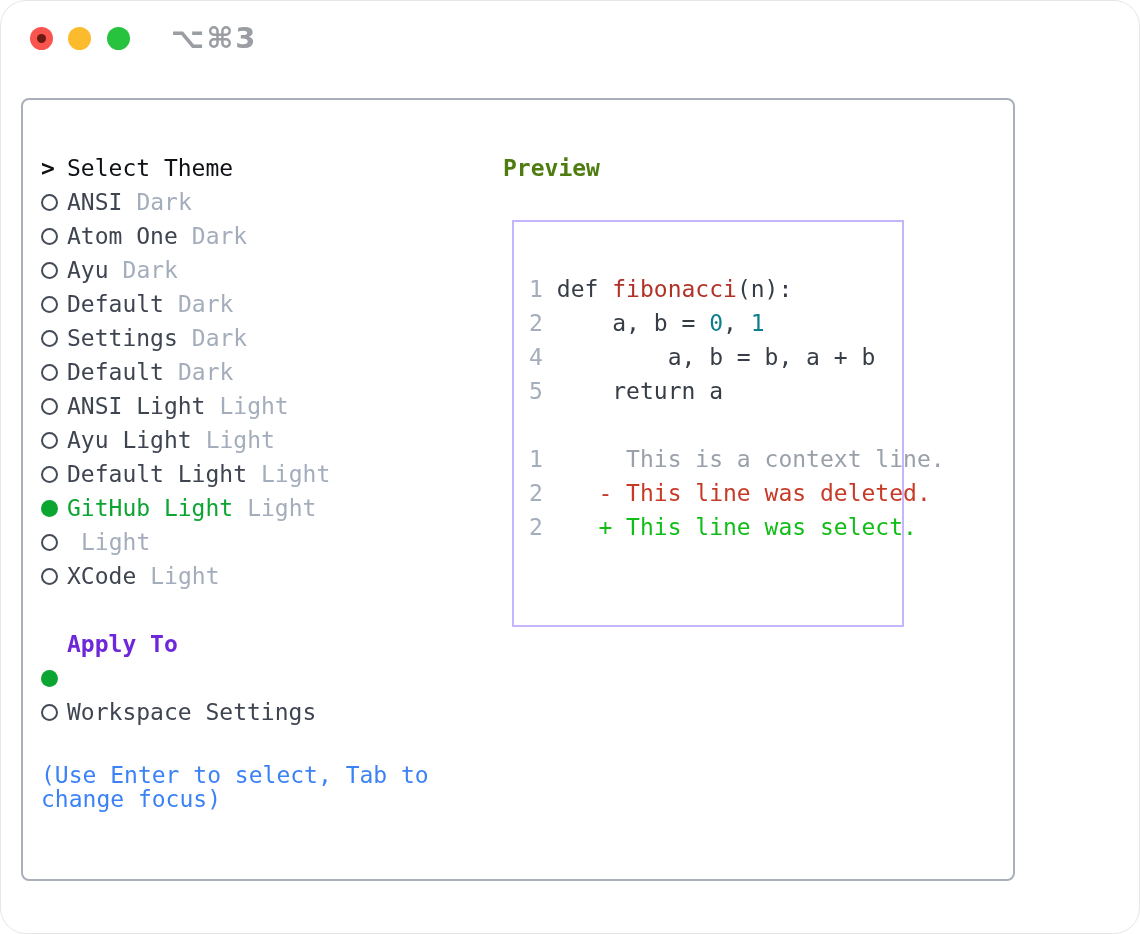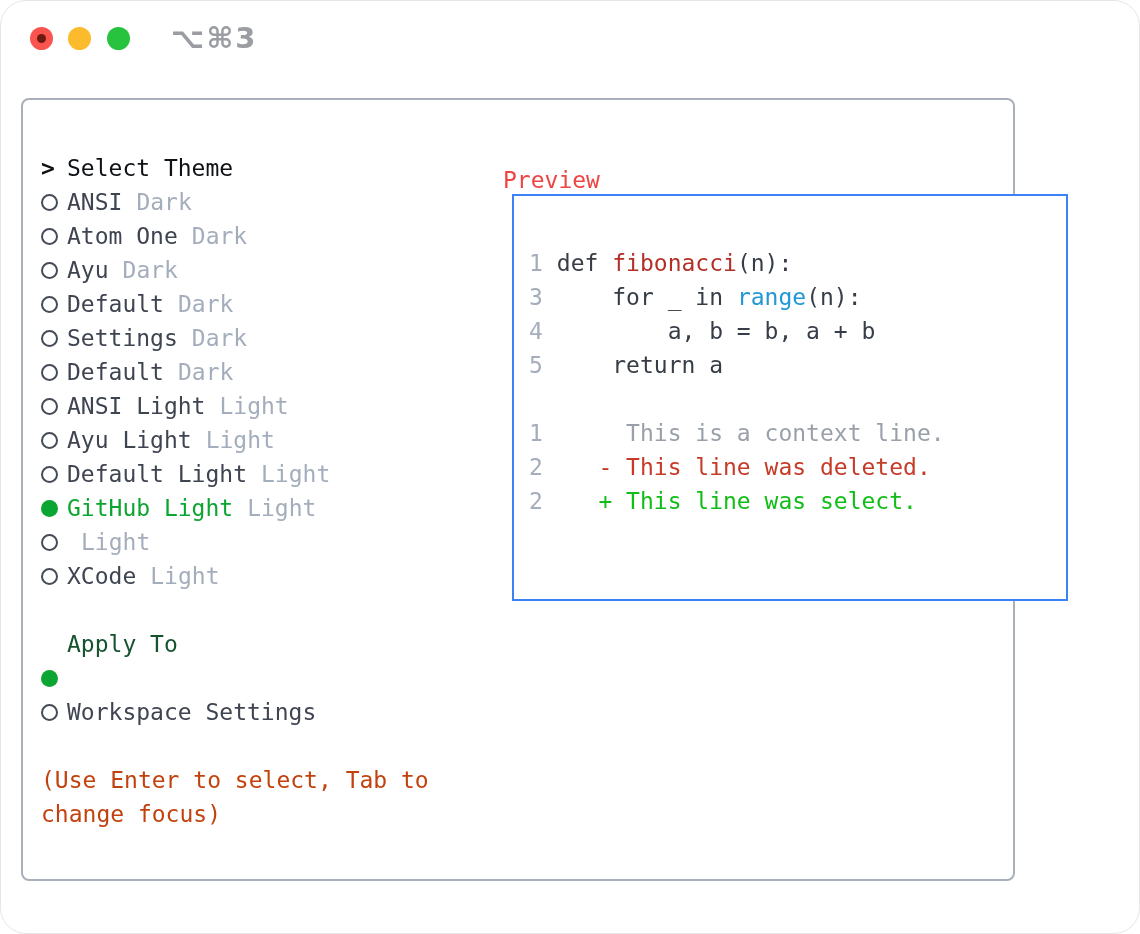--- a/index.html
+++ b/index.html
@@ -51,33 +51,33 @@
   }
   .radio.sel::before {
     width: 17px; height: 17px; border: none; background: #0ba531;
   }
   .name { color: #3e4450; }
   .name.sel { color: #0ba531; }
   .variant { color: #a4adbb; margin-left: 14px; }
   .spacer { height: 34px; }
   .hint {
     margin-top: 0px; width: 440px;
-    font-size: 23px; line-height: 34px;
-    color: #c2410c; white-space: pre-line;
+    font-size: 23px; line-height: 24px;
+    color: #3b82f6; white-space: pre-line;
   }
 
   
   .preview-title {
-    position: absolute; left: 480px; top: 63px;
-    font-size: 23px; line-height: 34px; font-weight: normal; color: #ef4444;
+    position: absolute; left: 480px; top: 51px;
+    font-size: 23px; line-height: 34px; font-weight: bold; color: #4d7c0f;
   }
   .preview-box {
-    position: absolute; left: 489px; top: 94px;
-    width: 556px; height: 407px;
-    border: 2px solid #3b82f6; background: #ffffff;
+    position: absolute; left: 489px; top: 120px;
+    width: 392px; height: 407px;
+    border: 2px solid #c4b5fd; background: #ffffff;
   }
   .codepre { padding: 50px 0 0 15px; font-size: 23px; line-height: 34px; }
   .cline { white-space: pre; height: 34px; }
   .ln { color: #a4adbb; margin-right: 14px; }
   .seg.p    { color: #363d46; }
   .seg.fn   { color: #b23026; }
   .seg.num  { color: #0e7f8a; }
   .seg.call { color: #2198d6; }
   .seg.ctx  { color: #9aa0a9; }
   .seg.del  { color: #c63b28; }
@@ -173,21 +173,21 @@
       <div class="row">
         <span class="iconcol radio"></span>
         <span class="name">XCode</span>
         <span class="variant">Light</span>
       </div>
 
       <div class="spacer"></div>
 
       <div class="row">
         <span class="iconcol"></span>
-        <span class="hdr" style="font-weight:normal;color:#14532d;">Apply To</span>
+        <span class="hdr" style="font-weight:bold;color:#6d28d9;">Apply To</span>
       </div>
 
       <div class="row">
         <span class="iconcol radio sel"></span>
       </div>
 
       <div class="row">
         <span class="iconcol radio"></span>
         <span class="name">Workspace Settings</span>
       </div>
@@ -197,21 +197,21 @@
       <div class="hint">(Use Enter to select, Tab to
 change focus)</div>
 
     </div>
 
     <div class="preview-title">Preview</div>
 
     <div class="preview-box">
       <div class="codepre">
         <div class="cline"><span class="ln">1</span><span class="seg p">def </span><span class="seg fn">fibonacci</span><span class="seg p">(n):</span></div>
-        <div class="cline"><span class="ln">3</span><span class="seg p">    for _ in </span><span class="seg call">range</span><span class="seg p">(n):</span></div>
+        <div class="cline"><span class="ln">2</span><span class="seg p">    a, b = </span><span class="seg num">0</span><span class="seg p">, </span><span class="seg num">1</span></div>
         <div class="cline"><span class="ln">4</span><span class="seg p">        a, b = b, a + b</span></div>
         <div class="cline"><span class="ln">5</span><span class="seg p">    return a</span></div>
         <div class="gapline"></div>
         <div class="cline"><span class="ln">1</span><span class="seg ctx">     This is a context line.</span></div>
         <div class="cline"><span class="ln">2</span><span class="seg del">   - This line was deleted.</span></div>
         <div class="cline"><span class="ln">2</span><span class="seg add">   + This line was select.</span></div>
       </div>
     </div>
 
   </div>

